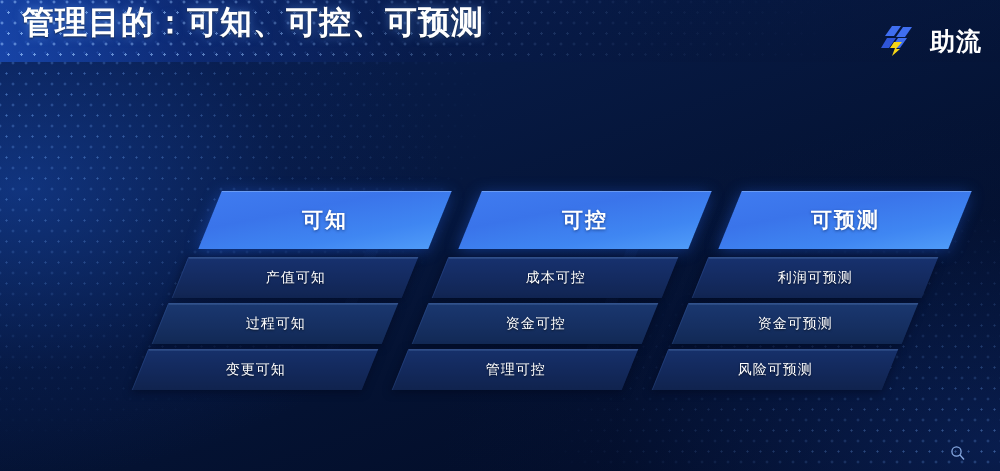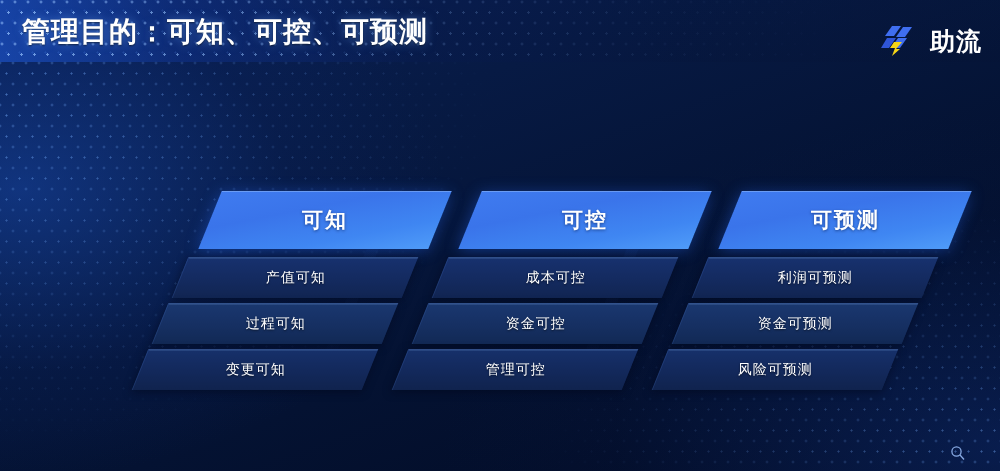--- a/index.html
+++ b/index.html
@@ -51,22 +51,22 @@
     background-image:
       radial-gradient(circle, rgba(150,195,255,0.95) 1px, rgba(0,0,0,0) 1.4px),
       radial-gradient(circle, rgba(150,195,255,0.95) 1px, rgba(0,0,0,0) 1.4px);
     background-size:13px 21px, 13px 21px;
     background-position:2px 2px, 8.5px 12.5px;
     -webkit-mask-image:linear-gradient(90deg, rgba(0,0,0,1) 0%, rgba(0,0,0,.75) 22%, rgba(0,0,0,.30) 45%, rgba(0,0,0,.08) 66%, rgba(0,0,0,0) 85%);
     mask-image:linear-gradient(90deg, rgba(0,0,0,1) 0%, rgba(0,0,0,.75) 22%, rgba(0,0,0,.30) 45%, rgba(0,0,0,.08) 66%, rgba(0,0,0,0) 85%);
     opacity:.75;
   }
   #page-title {
-    position:absolute; left:22px; top:13px;
-    font-size:28px; font-weight:bold; color:#ffffff;
+    position:absolute; left:22px; top:1px;
+    font-size:32px; font-weight:bold; color:#ffffff;
     letter-spacing:1px; white-space:nowrap;
     text-shadow:0 0 10px rgba(110,170,255,.55), 0 1px 2px rgba(0,0,0,.7);
   }
 
   
   #logo { position:absolute; right:18px; top:25px; display:flex; align-items:center; gap:15px; }
   #logo-mark { width:34px; height:32px; flex:0 0 auto; }
   #logo-text {
     font-size:25px; font-weight:bold; color:#ffffff;
     letter-spacing:1px; line-height:1; white-space:nowrap;

